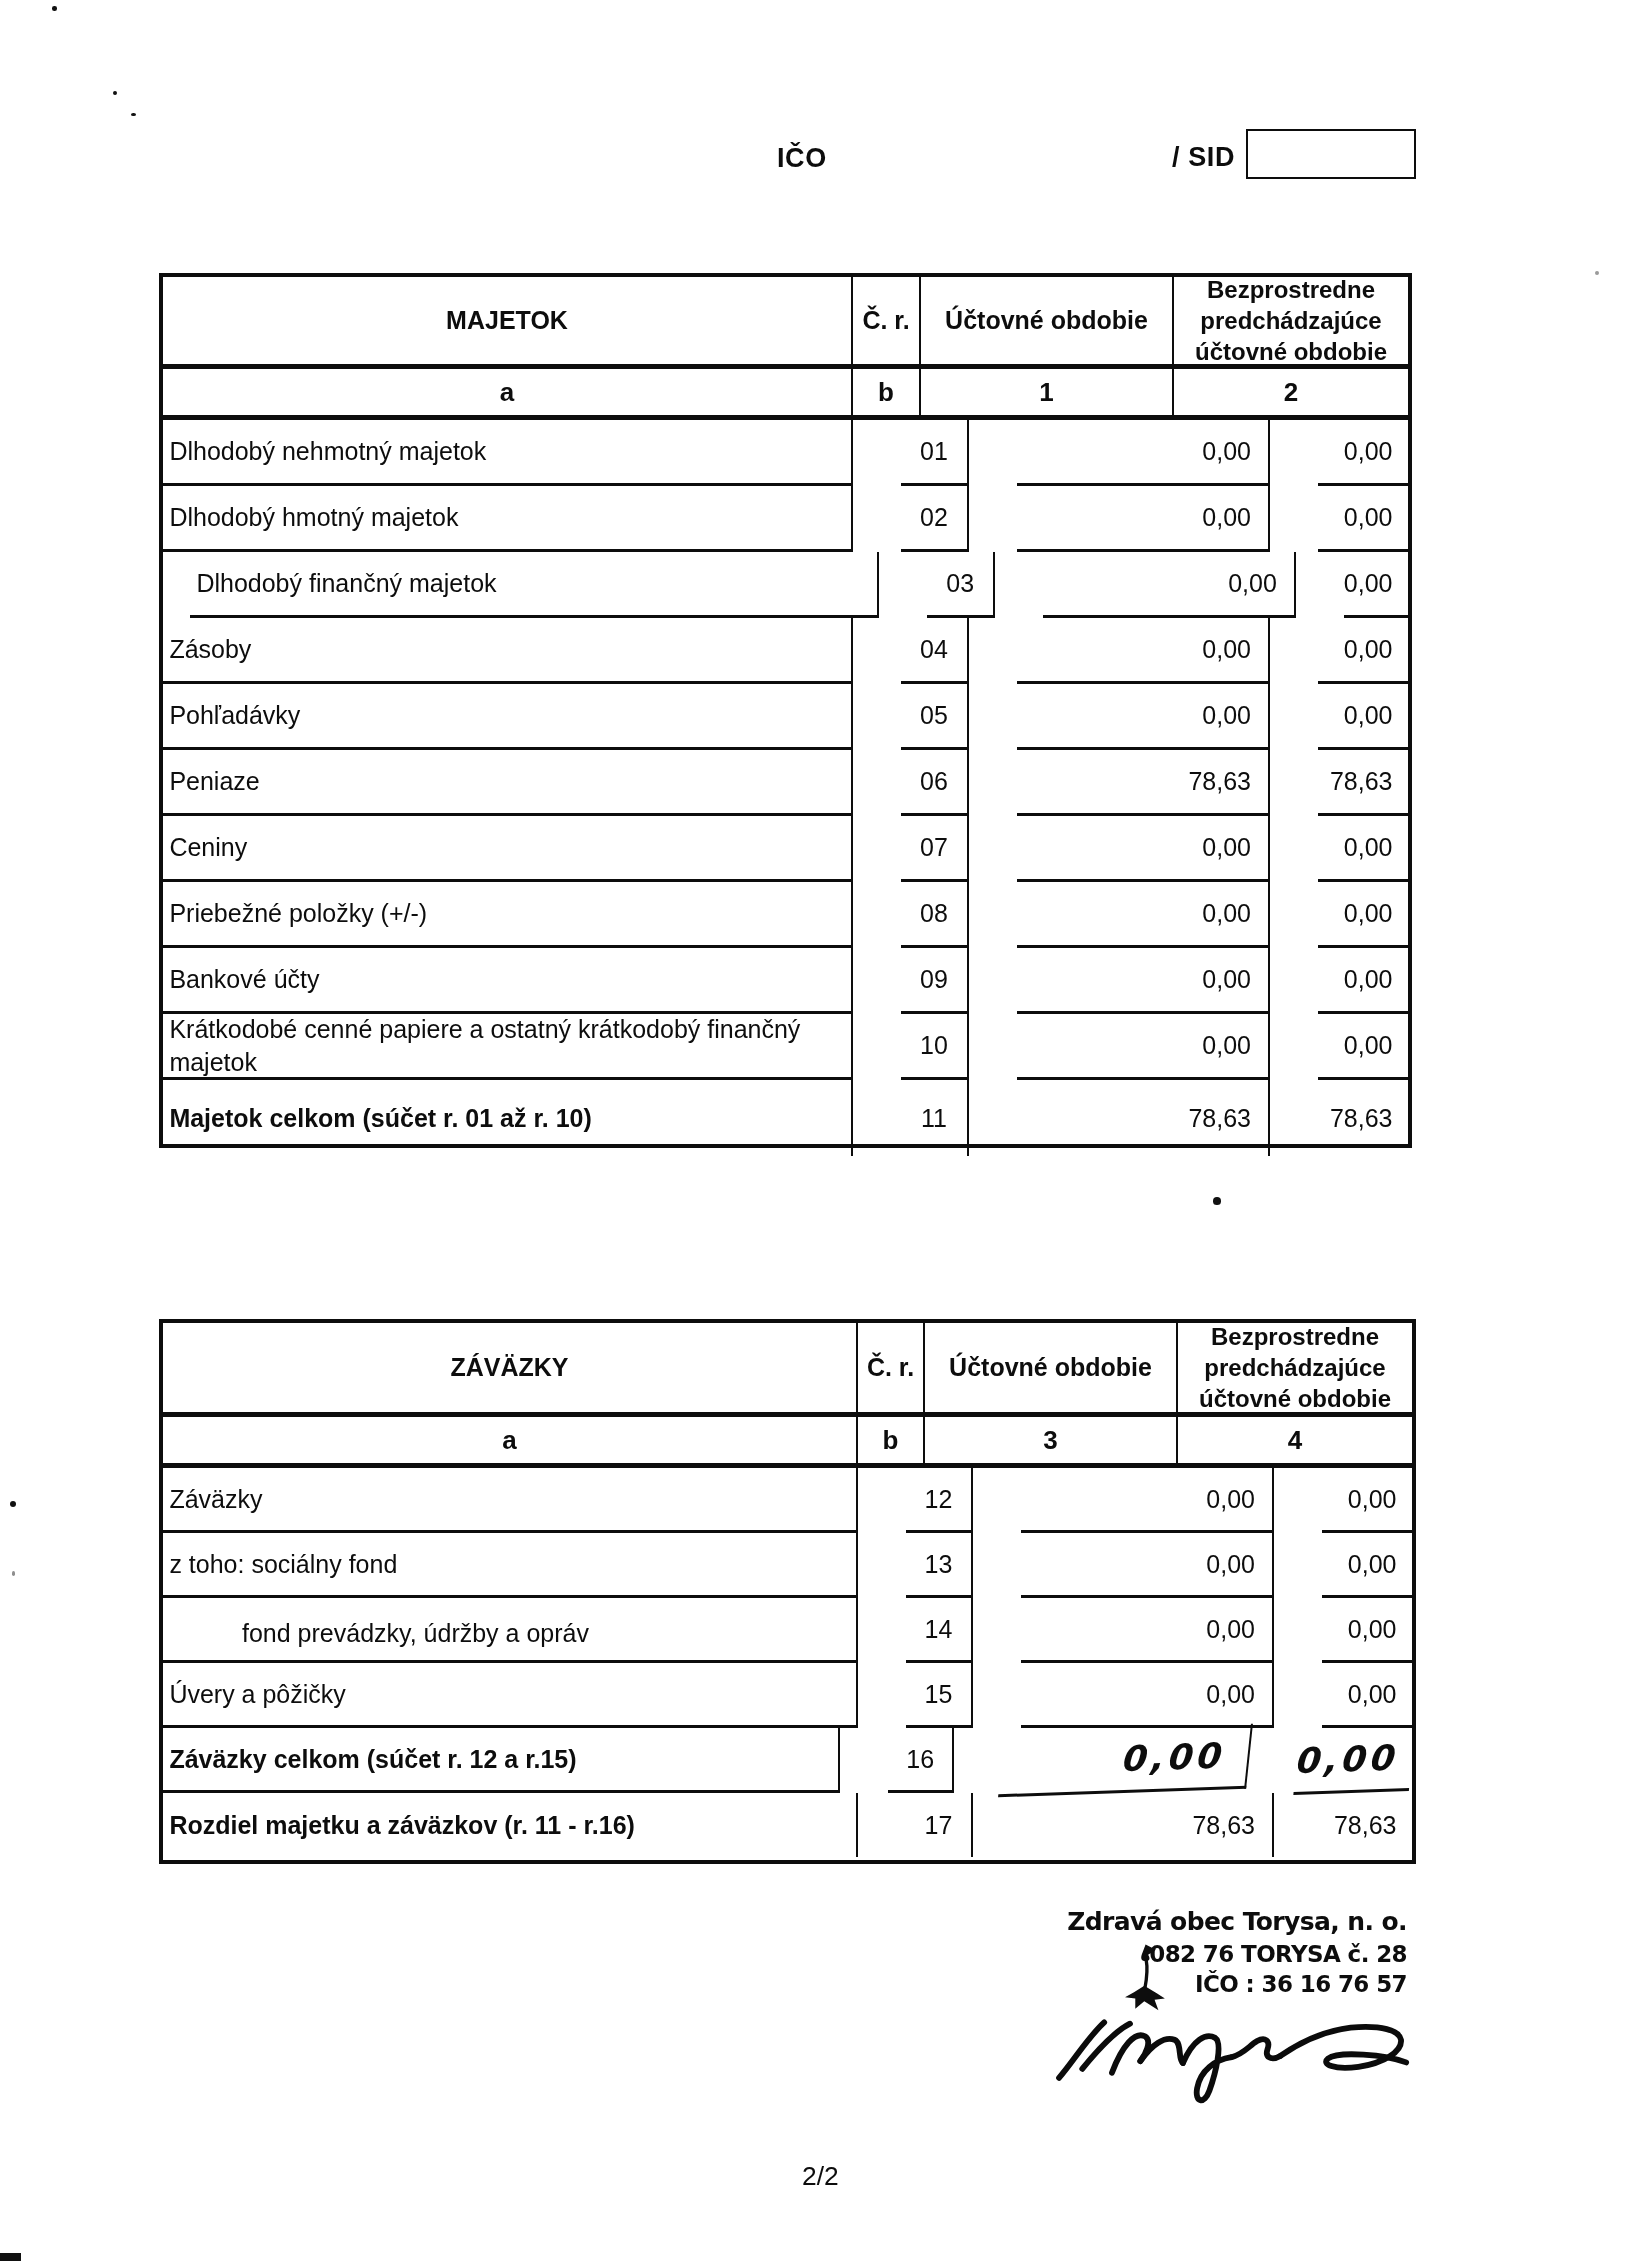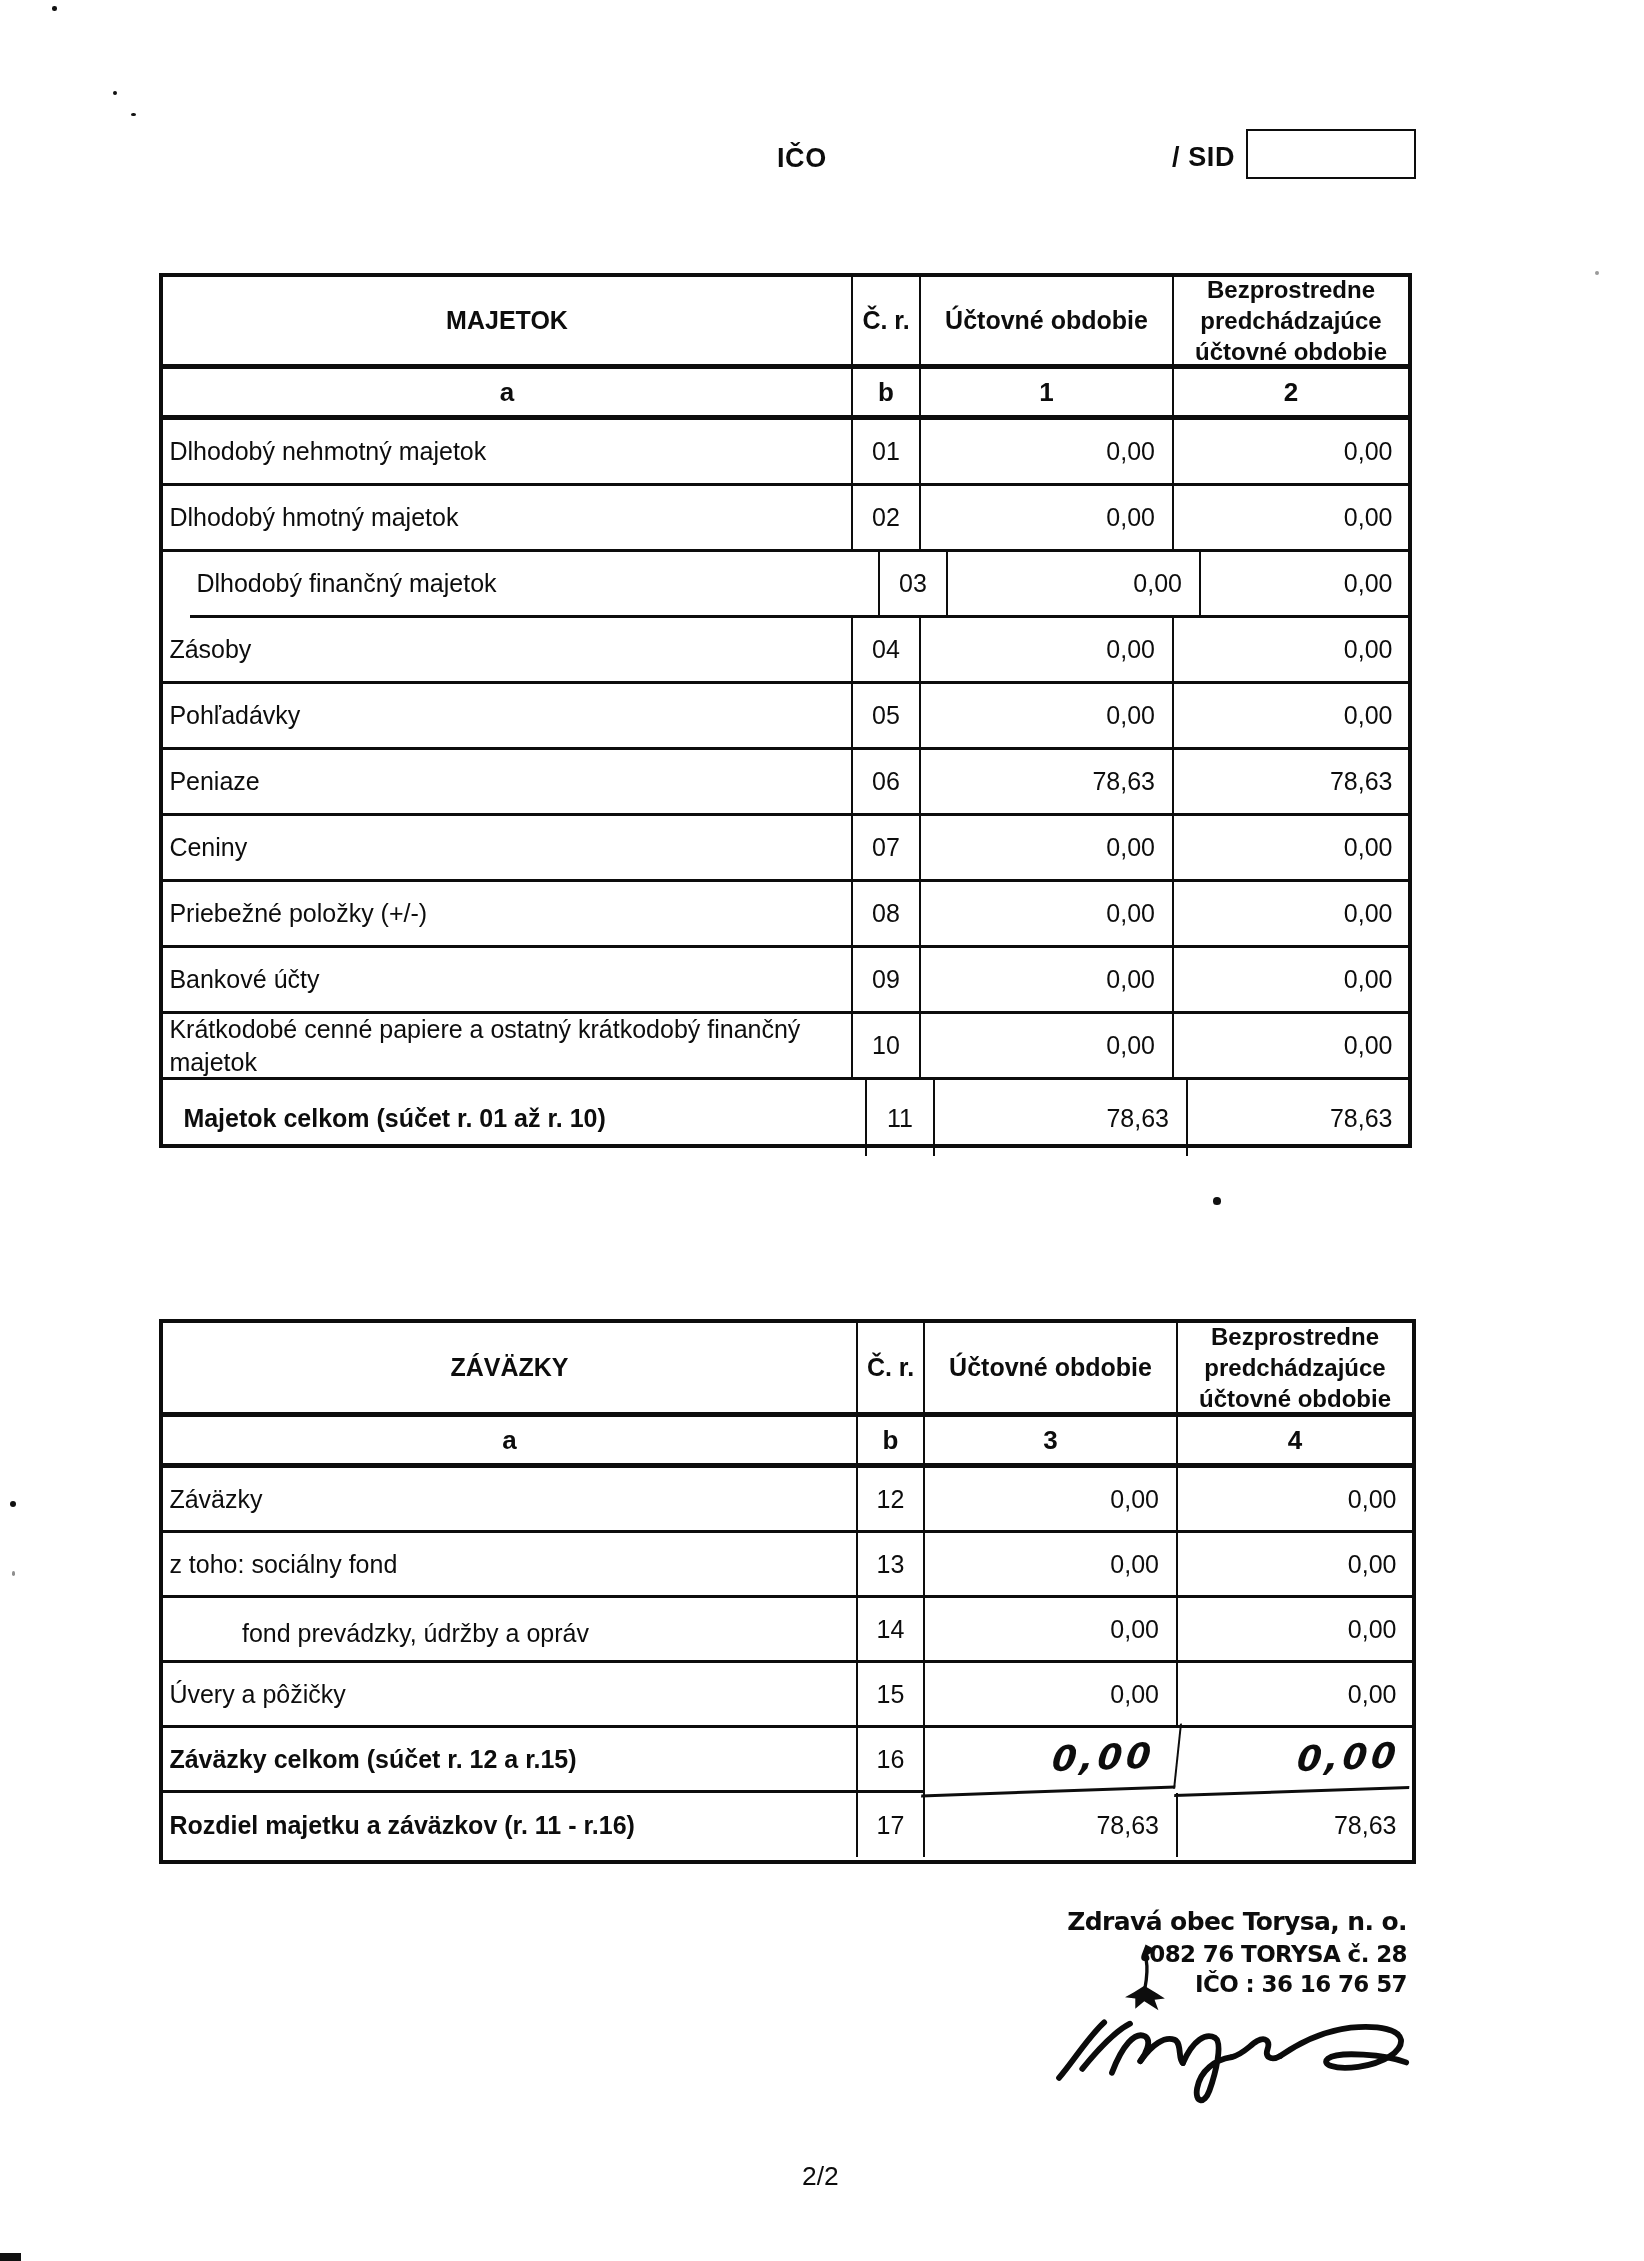--- a/index.html
+++ b/index.html
@@ -19,21 +19,21 @@
   .sep-b{border-bottom:3.2px solid #0d0d0d;}
   .c-label{width:690px;}
   .c-num{width:68px; justify-content:center;}
   .c-val{width:253px; justify-content:flex-end; padding-right:17px;}
   .c-last{flex:1; justify-content:flex-end; padding-right:15.5px;}
   .t2 .c-label{width:695px;}
   .t2 .c-num{width:67px;}
   .head .td{justify-content:center; text-align:center; font-weight:bold; font-size:25px; padding:0;}
   .head .c-prev{font-size:24px; line-height:1.3;}
   .subhead .td{justify-content:center; font-weight:bold; font-size:26px; padding:0;}
-  .row{font-size:25px;}
+  .row{font-size:25px;gap:48px;}
   .row .label-text{padding-left:6.4px; line-height:1.32;}
   .row.indent .label-text{padding-left:79px;margin-top:9px;}
   .row.boldrow .label-text{font-weight:bold;}
   .hw{
     font-family:"DejaVu Sans", sans-serif; font-style:italic; font-weight:bold;
     font-size:35px; letter-spacing:3.9px; transform:skewX(-8deg) rotate(-2deg);
   }
   
   #stamp{text-align:right; font-family:"DejaVu Sans", sans-serif; font-weight:bold;}
   #stamp .l1{font-size:25px; letter-spacing:-0.6px; white-space:nowrap;}
@@ -140,21 +140,21 @@
       <div class="td c-last sep-b">0,00</div>
     </div>
     <div class="tr row" style="height:66px;">
       <div class="td c-label sep-r sep-b">
           <span class="label-text">Krátkodobé cenné papiere a ostatný krátkodobý finančný majetok</span>
         </div>
       <div class="td c-num sep-r sep-b">10</div>
       <div class="td c-val sep-r sep-b">0,00</div>
       <div class="td c-last sep-b">0,00</div>
     </div>
-    <div class="tr row boldrow" style="height:76px;padding-left:14px;">
+    <div class="tr row boldrow" style="height:76px;">
       <div class="td c-label sep-r">
           <span class="label-text">Majetok celkom (súčet r. 01 až r. 10)</span>
         </div>
       <div class="td c-num sep-r">11</div>
       <div class="td c-val sep-r">78,63</div>
       <div class="td c-last">78,63</div>
     </div>
   </div>
 
   <div class="doc-table t2" style="left:159px; top:1319px; width:1257px; height:545px;">

